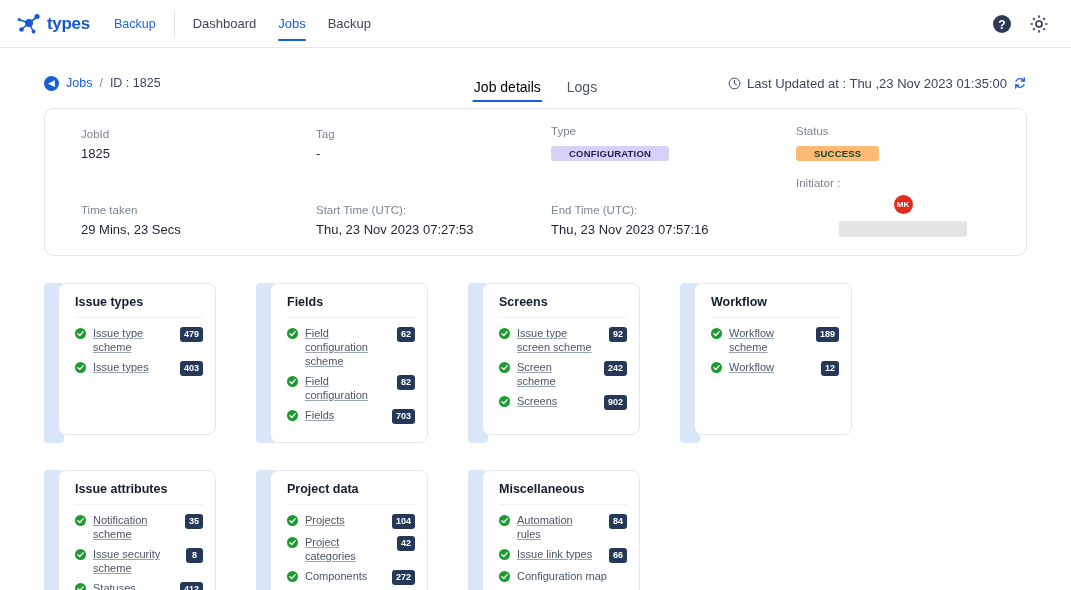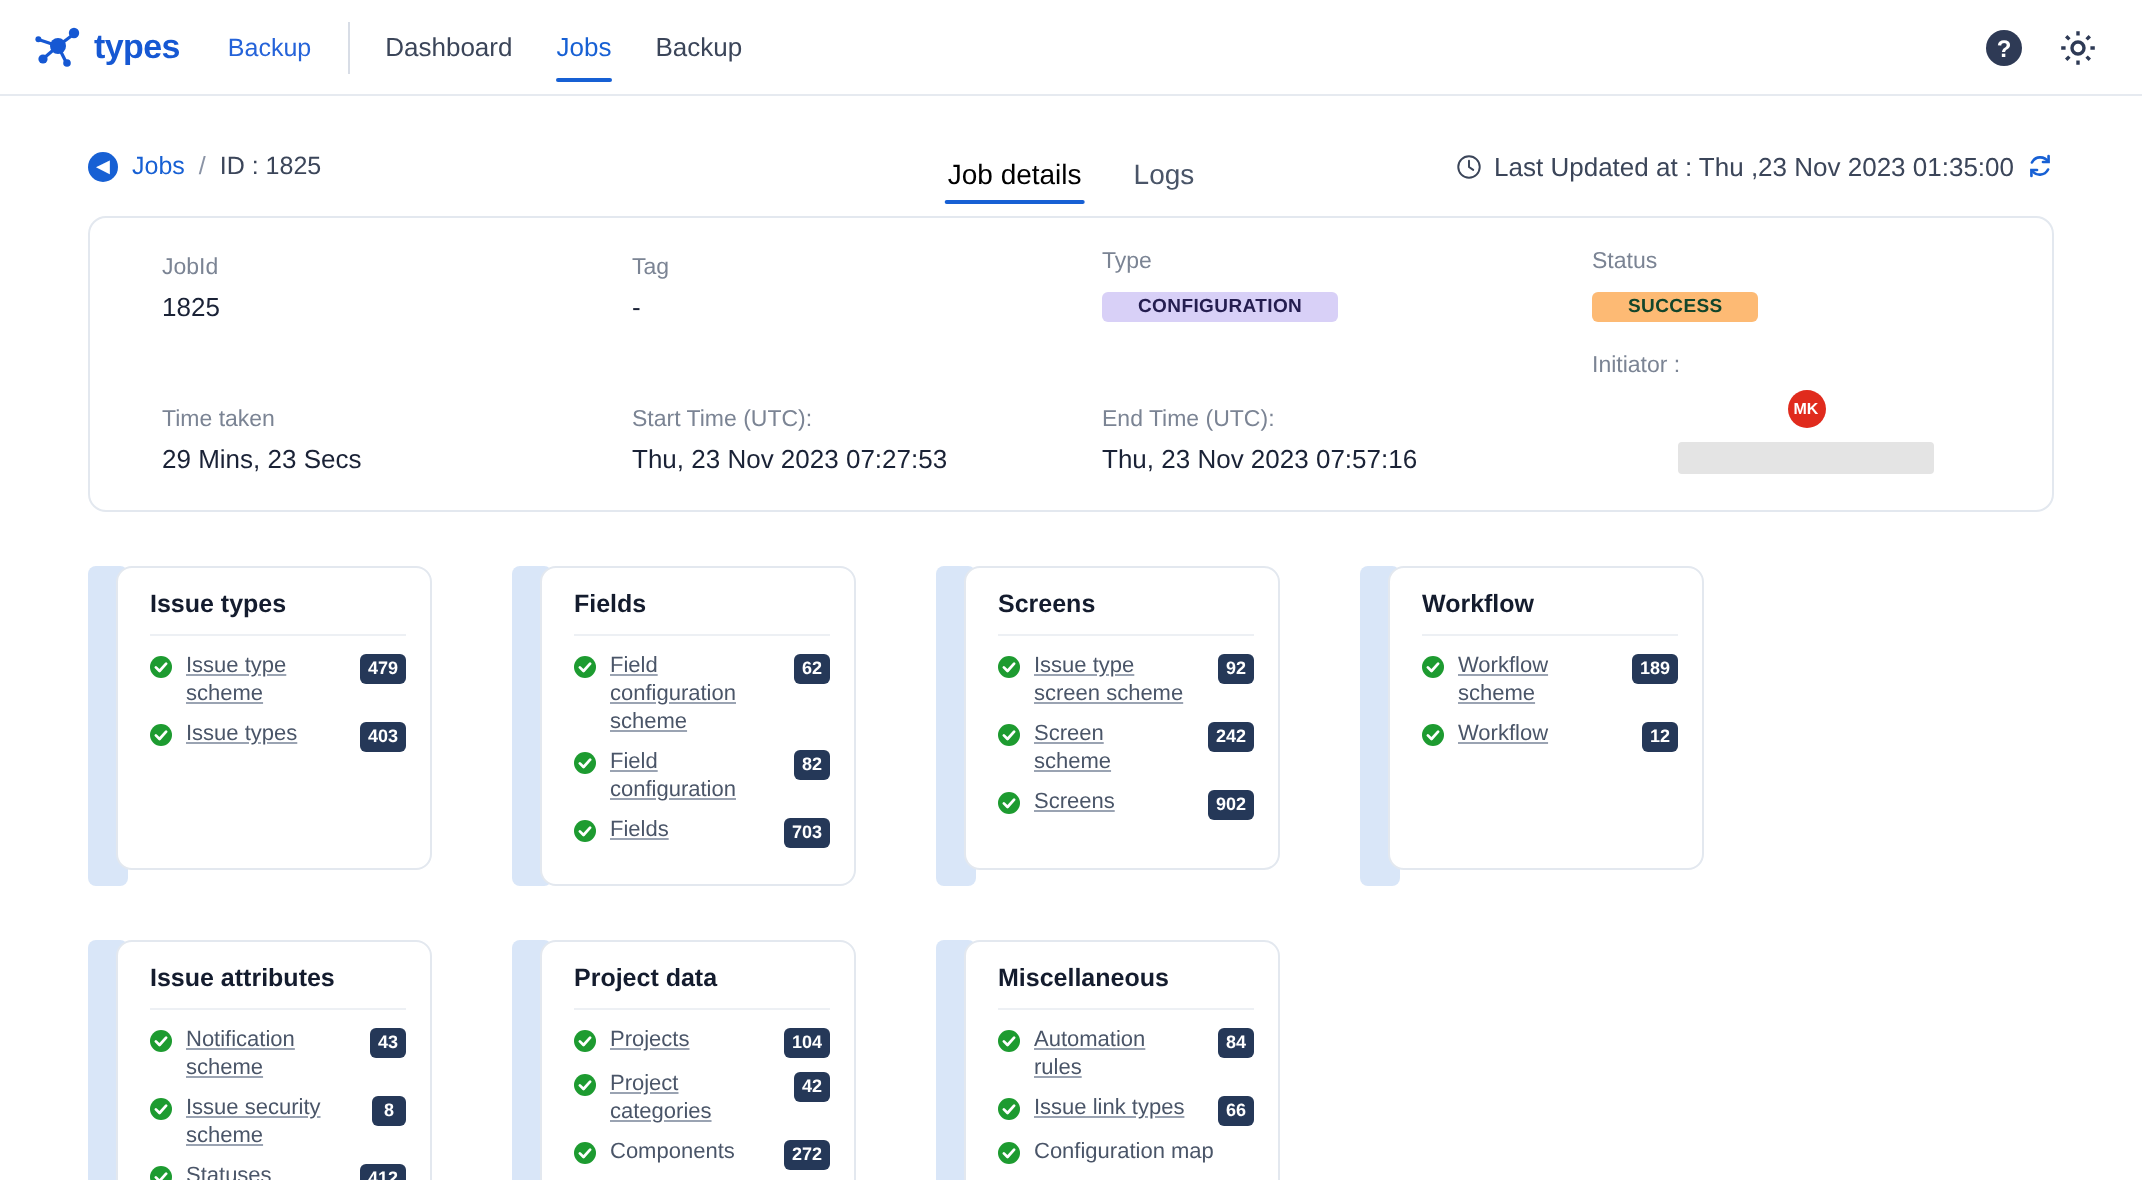--- a/index.html
+++ b/index.html
@@ -426,21 +426,21 @@
       <div class="card-wrap">
         <div class="accent"></div>
         <div class="card">
           <div class="card-title">Issue attributes</div>
           <div class="item">
             <svg class="tick" viewBox="0 0 12 12">
               <circle cx="6" cy="6" r="6" fill="#1d9b30"></circle>
               <path d="M3.2 6.2l2 2 3.6-4" fill="none" stroke="#fff" stroke-width="1.5" stroke-linecap="round" stroke-linejoin="round"></path>
             </svg>
             <span class="item-name link">Notification scheme</span>
-            <span class="badge">43</span>
+            <span class="badge">35</span>
           </div>
           <div class="item">
             <svg class="tick" viewBox="0 0 12 12">
               <circle cx="6" cy="6" r="6" fill="#1d9b30"></circle>
               <path d="M3.2 6.2l2 2 3.6-4" fill="none" stroke="#fff" stroke-width="1.5" stroke-linecap="round" stroke-linejoin="round"></path>
             </svg>
             <span class="item-name link">Issue security scheme</span>
             <span class="badge">8</span>
           </div>
           <div class="item">

